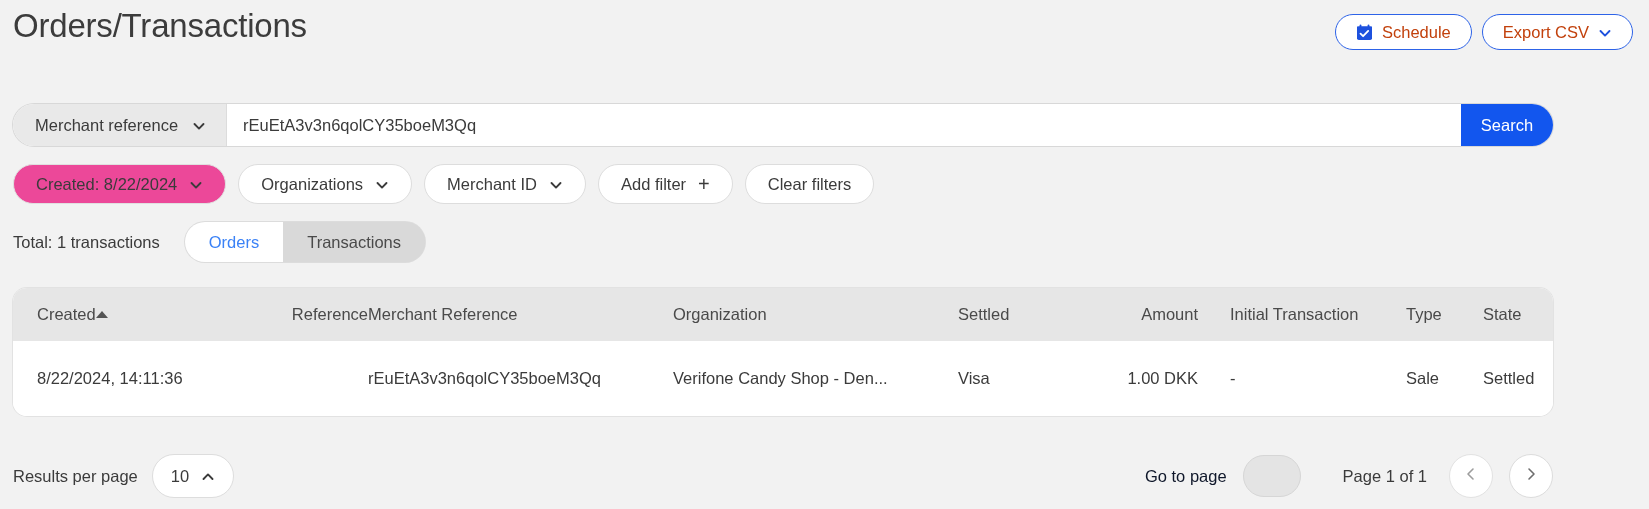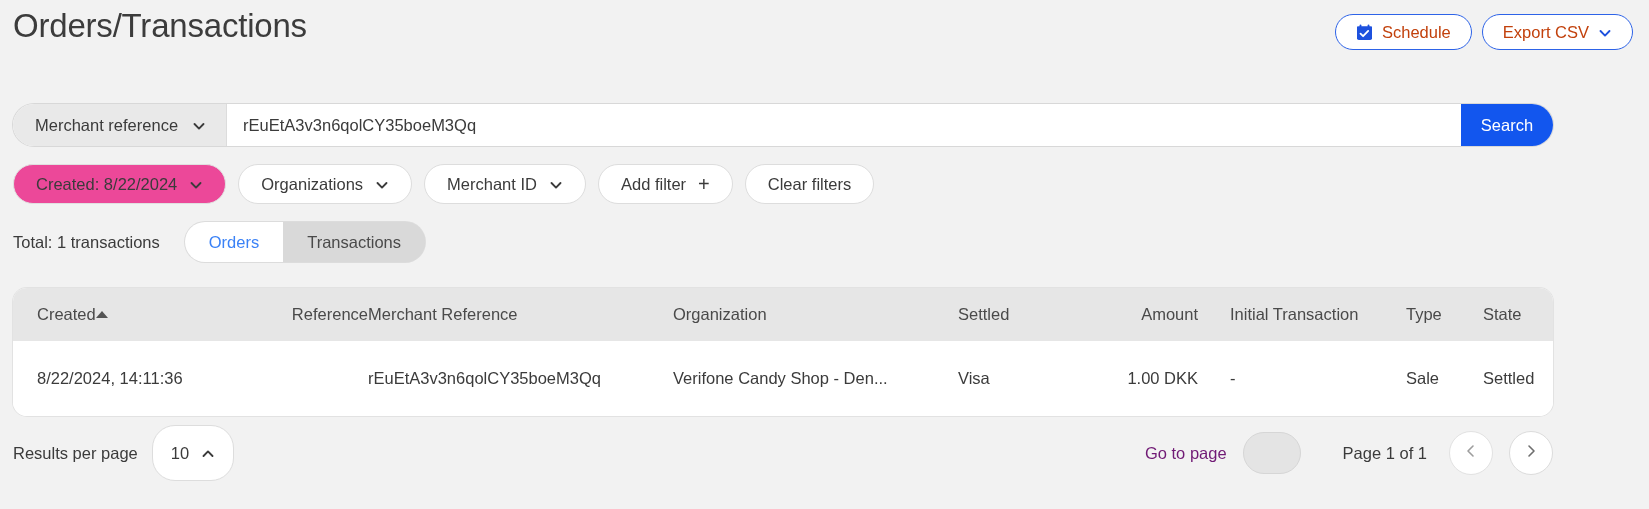--- a/index.html
+++ b/index.html
@@ -85,30 +85,30 @@
   th .thinner { display: flex; align-items: center; }
   th.num, td.num { text-align: right; }
   td {
     font-size: 16.5px; color: #3b3b3b; background: #ffffff;
     padding: 28px 0; height: 62px; overflow: hidden; text-overflow: ellipsis; white-space: nowrap;
   }
   .sort-arrow { width: 0; height: 0; border-left: 6px solid transparent; border-right: 6px solid transparent; border-bottom: 7px solid #545454; }
   .pad-l { padding-left: 24px; }
 
   
-  .footer { position: absolute; left: 13px; top: 428px; width: 1540px; height: 50px; display: flex; align-items: center; }
+  .footer { position: absolute; left: 13px; top: 451px; width: 1540px; height: 50px; display: flex; align-items: center; }
   .rpp-label { font-size: 16.5px; color: #3b3b3b; margin-right: 14px; }
   .rpp-select {
     display: flex; align-items: center; justify-content: center; gap: 12px;
-    height: 56px; min-width: 78px; padding: 0 18px;
+    height: 44px; min-width: 78px; padding: 0 18px;
     border: 1px solid #dddddd; border-radius: 23px; background: #ffffff;
     font-size: 16.5px; color: #3b3b3b; cursor: pointer;
   }
   .footer-right { margin-left: auto; display: flex; align-items: center; gap: 16px; }
-  .gotopage-label { font-size: 16.5px; color: #701a75; }
+  .gotopage-label { font-size: 16.5px; color: #0f172a; }
   .gotopage-input {
     width: 58px; height: 42px; border-radius: 22px;
     border: 1px solid #d6d6d6; background: #e4e4e4;
     font-family: "Liberation Sans", sans-serif; font-size: 16.5px; color: #3b3b3b;
     text-align: center; outline: none;
   }
   .page-indicator { font-size: 16.5px; color: #3b3b3b; white-space: nowrap; margin: 0 6px; padding-left: 20px; }
   .navbtn {
     width: 44px; height: 44px; border-radius: 50%;
     border: 1px solid #dcdcdc; background: #ffffff;

